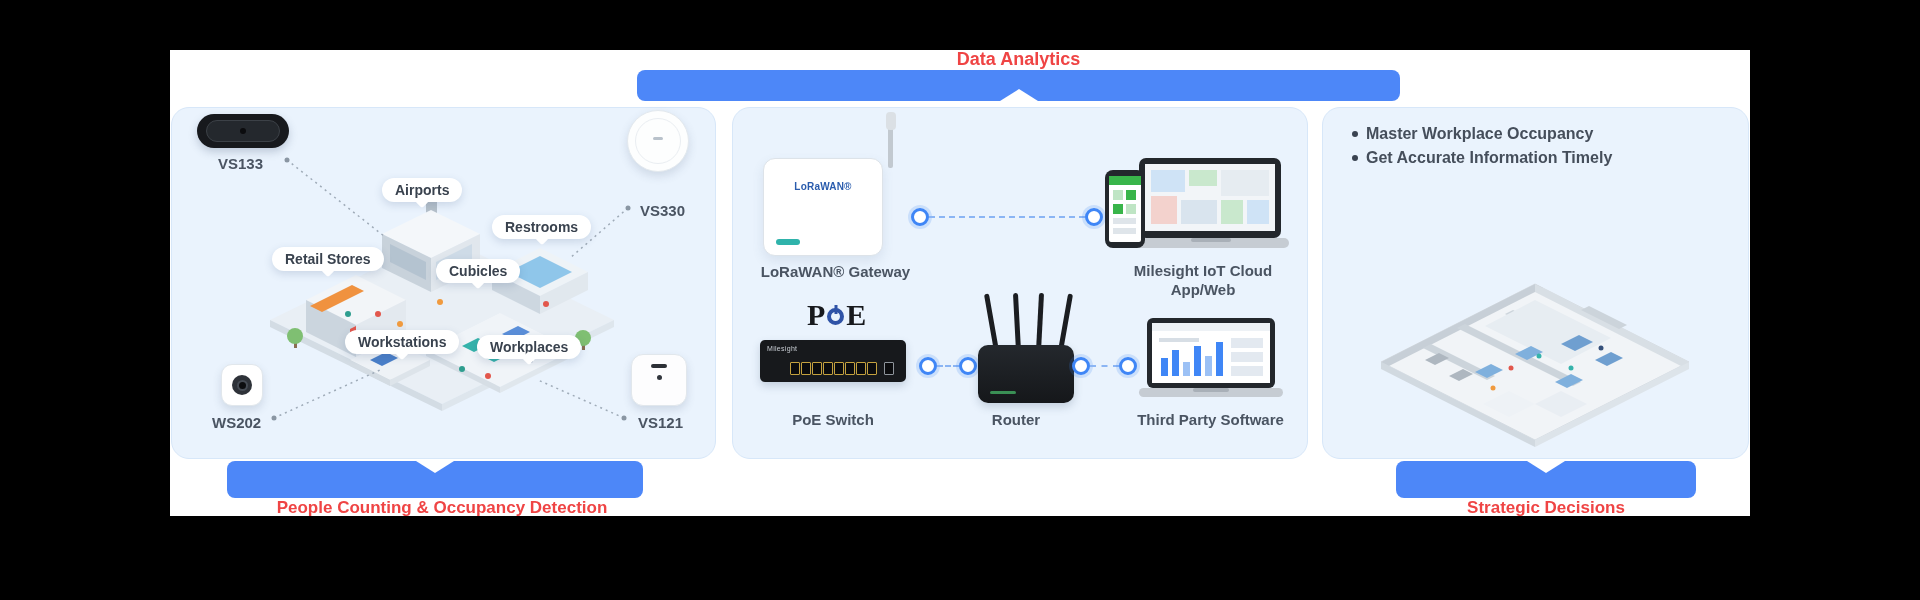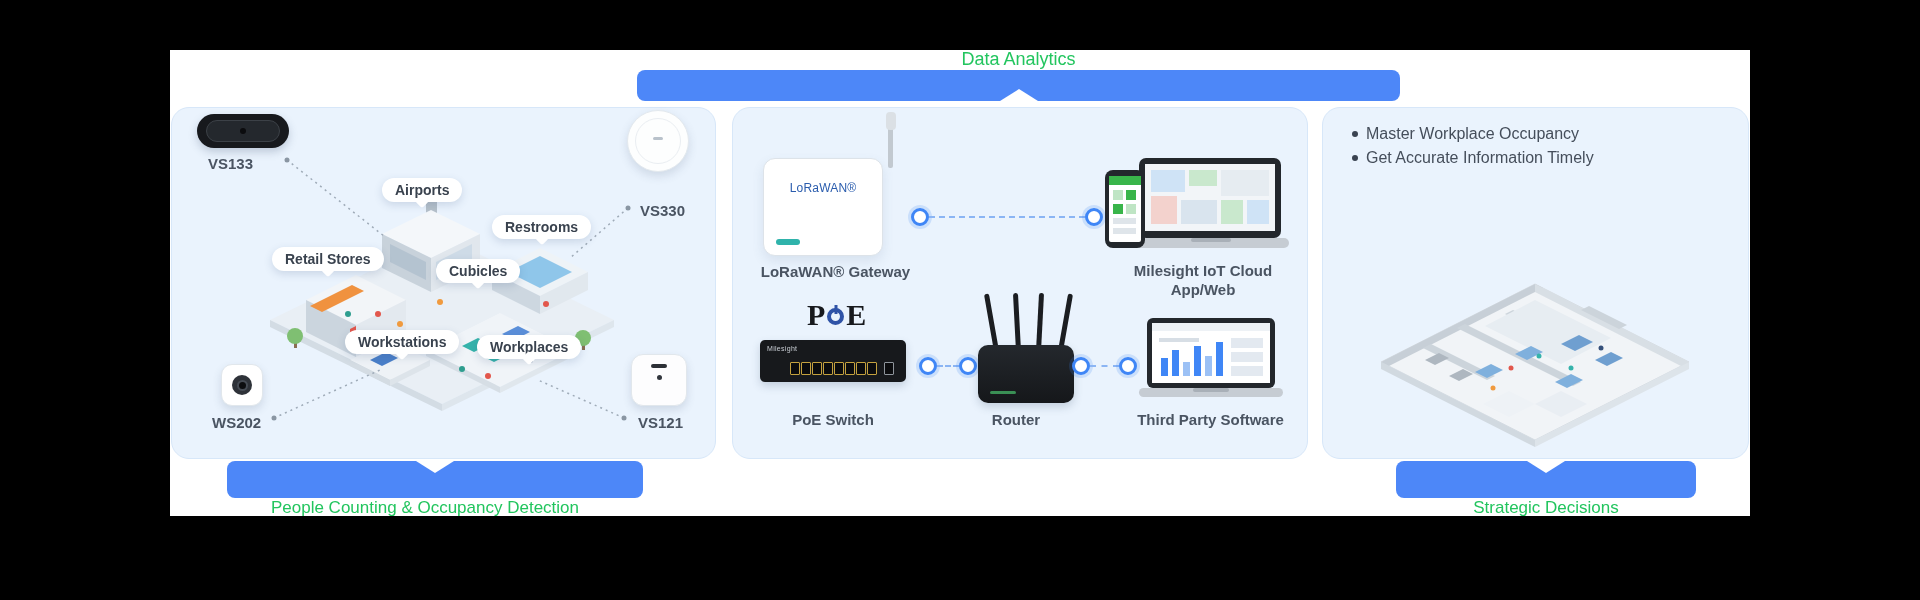--- a/index.html
+++ b/index.html
@@ -7,25 +7,25 @@
     font-family:"Liberation Sans","DejaVu Sans",sans-serif}
   .canvas{position:relative;width:1920px;height:600px}
   .stage{position:absolute;left:170px;top:50px;width:1580px;height:466px;background:#fff}
 
   
   .banner{position:absolute;background:#4d87f8;border-radius:8px}
   .banner-top::after{content:"";position:absolute;left:50%;bottom:0;margin-left:-19px;
     border-left:19px solid transparent;border-right:19px solid transparent;border-bottom:12px solid #fff}
   .banner-bottom::after{content:"";position:absolute;left:50%;top:0;margin-left:-19px;
     border-left:19px solid transparent;border-right:19px solid transparent;border-top:12px solid #fff}
-  .banner-label{position:absolute;text-align:center;font-weight:400;color:#22c55e}
+  .banner-label{position:absolute;text-align:center;font-weight:700;color:#ef4444}
   #banner-top{left:637px;top:70px;width:763px;height:31px}
   #banner-top-label{left:637px;top:49px;width:763px;font-size:18px}
   #banner-bl{left:227px;top:461px;width:416px;height:37px}
-  #banner-bl-label{left:217px;top:498px;width:416px;font-size:17px}
+  #banner-bl-label{left:234px;top:498px;width:416px;font-size:17px}
   #banner-br{left:1396px;top:461px;width:300px;height:37px}
   #banner-br-label{left:1396px;top:498px;width:300px;font-size:17px}
 
   
   .panel{position:absolute;background:#eaf3fd;border:1px solid #d7e7f9;border-radius:18px}
   #panel-left{left:171px;top:107px;width:545px;height:352px}
   #panel-mid{left:732px;top:107px;width:576px;height:352px}
   #panel-right{left:1322px;top:107px;width:427px;height:352px}
 
   
@@ -70,21 +70,21 @@
     border:3px solid #3f86f6;box-shadow:0 0 0 3px rgba(63,134,246,.18)}
   .dash{position:absolute;border-top:2px dashed #8bb5f4}
   .mid-label{position:absolute;font-size:15px;font-weight:700;color:#4a5462;text-align:center;line-height:20px}
 
   .gw{position:absolute;left:30px;top:8px;width:160px;height:148px}
   .gw-antenna{position:absolute;right:30px;top:0;width:5px;height:52px;background:#c2c9d0;border-radius:2px}
   .gw-antenna::before{content:"";position:absolute;top:-4px;left:-2.5px;width:10px;height:18px;
     background:#dbe0e5;border-radius:4px}
   .gw-body{position:absolute;left:0;top:42px;width:120px;height:98px;background:#fff;
     border:1px solid #dde3e9;border-radius:12px;box-shadow:0 5px 12px rgba(70,95,130,.12)}
-  .gw-logo{margin-top:22px;text-align:center;color:#2a5cad;font-weight:400;font-size:12px;letter-spacing:.2px}
+  .gw-logo{margin-top:22px;text-align:center;color:#2a5cad;font-weight:700;font-size:10px;letter-spacing:.2px}
   .gw-brandmark{position:absolute;left:12px;bottom:10px;width:24px;height:6px;background:#2fb3ab;border-radius:3px}
 
   .poe-logo{position:absolute;left:74px;top:192px;display:flex;align-items:flex-start;
     font-family:"Liberation Serif",serif;font-weight:700;font-size:30px;line-height:30px;color:#17191d}
   .poe-o{width:17px;height:17px;border:4px solid #2f53a7;border-radius:50%;margin:8px 2px 0;position:relative}
   .poe-o::before{content:"";position:absolute;left:50%;top:-7px;width:3px;height:9px;background:#2f53a7;
     transform:translateX(-50%)}
 
   .switch{position:absolute;left:27px;top:232px;width:146px;height:42px;background:#17191c;border-radius:5px;
     box-shadow:0 4px 8px rgba(60,80,110,.22)}
@@ -101,21 +101,21 @@
   .ant3{left:58px;transform:rotate(3deg)}
   .ant4{left:80px;transform:rotate(10deg)}
   .router-body{position:absolute;left:0;top:52px;width:96px;height:58px;border-radius:10px;
     background:linear-gradient(180deg,#24282d,#15171a);box-shadow:0 4px 8px rgba(60,80,110,.22)}
   .router-body::after{content:"";position:absolute;left:12px;bottom:9px;width:26px;height:3px;
     background:#3a8f55;border-radius:2px}
 
   
   .benefits{position:absolute;left:26px;top:14px;list-style:none}
   .benefits li{position:relative;padding-left:17px;font-size:16px;line-height:24px;
-    font-weight:400;color:#454e5b}
+    font-weight:700;color:#454e5b}
   .benefits li::before{content:"";position:absolute;left:3px;top:9px;width:6px;height:6px;
     border-radius:50%;background:#3a4351}
 </style>
 </head>
 <body>
 
 <div class="canvas">
   <div class="stage"></div>
 
   <div class="banner-label" id="banner-top-label">Data Analytics</div>
@@ -177,21 +177,21 @@
       </g>
       <g fill="#8a96a3">
         <circle cx="115" cy="52" r="2.5"></circle>
         <circle cx="456" cy="100" r="2.5"></circle>
         <circle cx="102" cy="310" r="2.5"></circle>
         <circle cx="452" cy="310" r="2.5"></circle>
       </g>
     </svg>
 
     <div class="vs133"></div>
-    <div class="dev-label" style="left:36px;top:47px">VS133</div>
+    <div class="dev-label" style="left:46px;top:47px">VS133</div>
 
     <div class="vs330"></div>
     <div class="dev-label" style="left:468px;top:94px">VS330</div>
 
     <div class="ws202"></div>
     <div class="dev-label" style="left:40px;top:306px">WS202</div>
 
     <div class="vs121"></div>
     <div class="dev-label" style="left:466px;top:306px">VS121</div>
 

